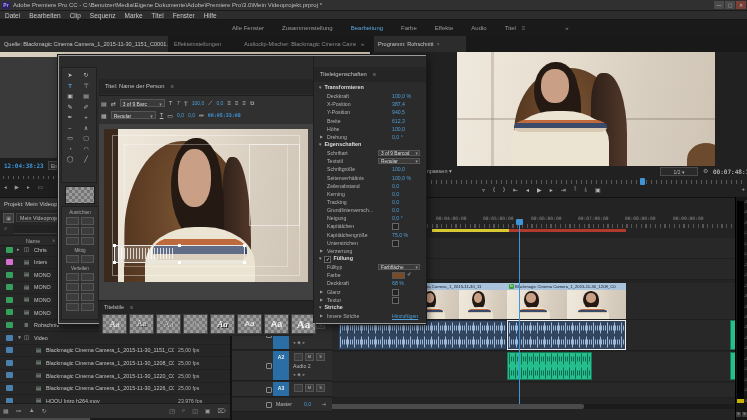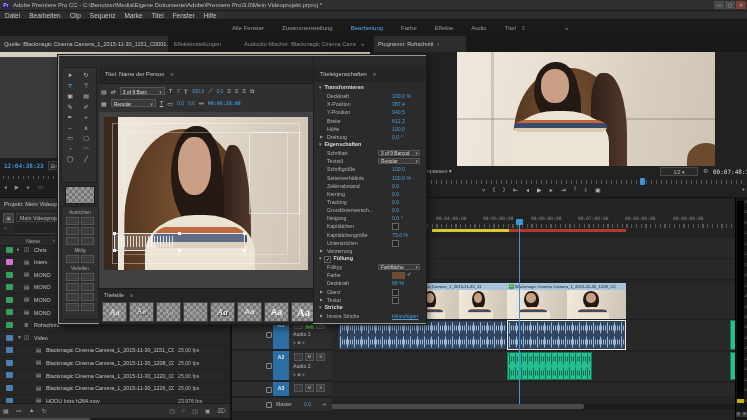--- a/index.html
+++ b/index.html
@@ -140,21 +140,21 @@
   .dlgclose{position:absolute;right:2px;top:1px;width:8px;height:7px;background:#c75b39;color:#fff;font-size:5px;line-height:7px;text-align:center;}
   .dtools{position:absolute;left:2px;top:11px;width:36px;height:116px;background:#303030;border:1px solid #202020;display:flex;flex-wrap:wrap;align-content:flex-start;padding-top:2px;box-sizing:border-box;}
   .dtools .tool{width:16px;height:10.5px;font-size:6px;line-height:10px;text-align:center;color:#bdbdbd;}
   .dtools .tool.true{color:#4f9fd6;font-weight:bold;}
   .dswatch{position:absolute;left:6px;top:130px;width:28px;height:16px;background:conic-gradient(#9a9a9a 0 25%,#757575 0 50%,#9a9a9a 0 75%,#757575 0) 0 0/6px 6px;border:1px solid #1d1d1d;}
   .dalign{position:absolute;left:2px;top:150px;width:36px;height:112px;background:#303030;border:1px solid #202020;font-size:4.6px;color:#a8a8a8;text-align:center;}
   .dalign .lbl{margin-top:3px;}
   .agrid{display:flex;flex-wrap:wrap;justify-content:center;gap:2px;margin-top:2px;}
   .agrid span{width:11px;height:6px;background:#3c3c3c;border:1px solid #565656;}
 
-  .dmain{position:absolute;left:40px;top:0;width:176px;height:267px;}
+  .dmain{position:absolute;left:40px;top:12px;width:176px;height:267px;}
   .dtab{position:absolute;left:0;top:11px;width:214px;height:15px;background:#252525;font-size:5.8px;line-height:15px;color:#c2c2c2;padding-left:6px;box-sizing:border-box;}
   .dtab .pm{color:#777;margin-left:6px;}
   .dtoolbar{position:absolute;left:0;top:27px;width:214px;height:29px;background:#303030;border-top:1px solid #1c1c1c;font-size:5px;color:#b5b5b5;}
   .tb1{position:absolute;left:2px;top:3px;display:flex;align-items:center;gap:4px;}
   .tb2{position:absolute;left:2px;top:15px;display:flex;align-items:center;gap:4px;}
   .fontbox{width:45px;height:8px;background:#3a3a3a;border:1px solid #555;line-height:8px;padding:0 2px;color:#ddd;white-space:nowrap;overflow:hidden;box-sizing:border-box;}
   .fontbox::after{content:"▾";float:right;color:#999;}
   .tbico{font-size:6px;color:#bdbdbd;}
   .tbval{color:#4f9fd6;}
   .tbtc{color:#3e95d8;font-weight:bold;}

